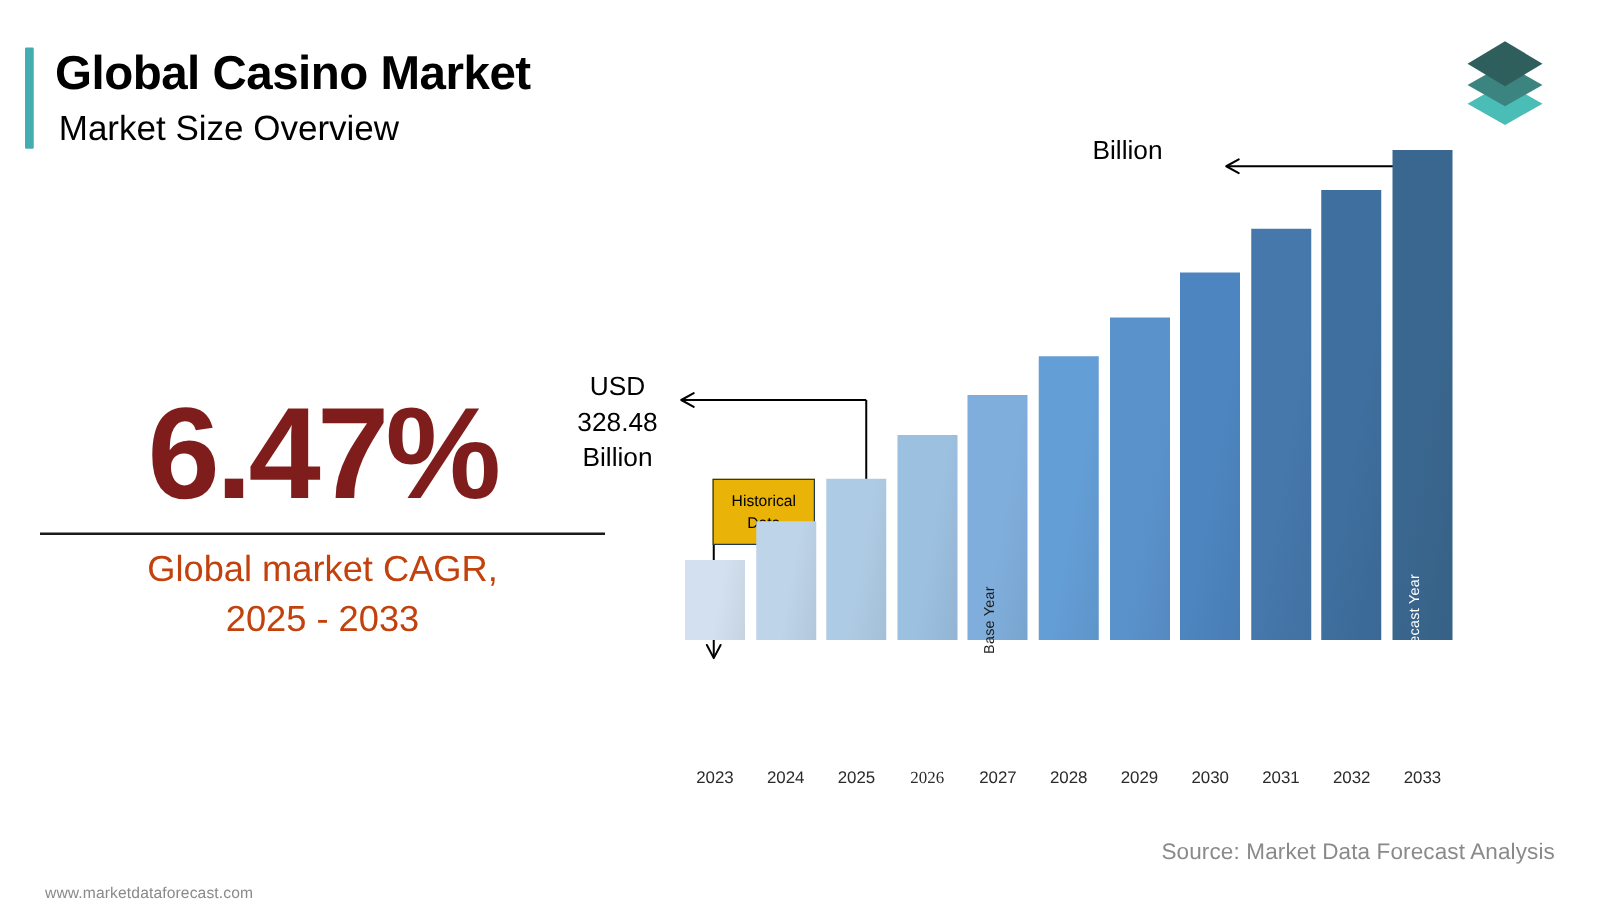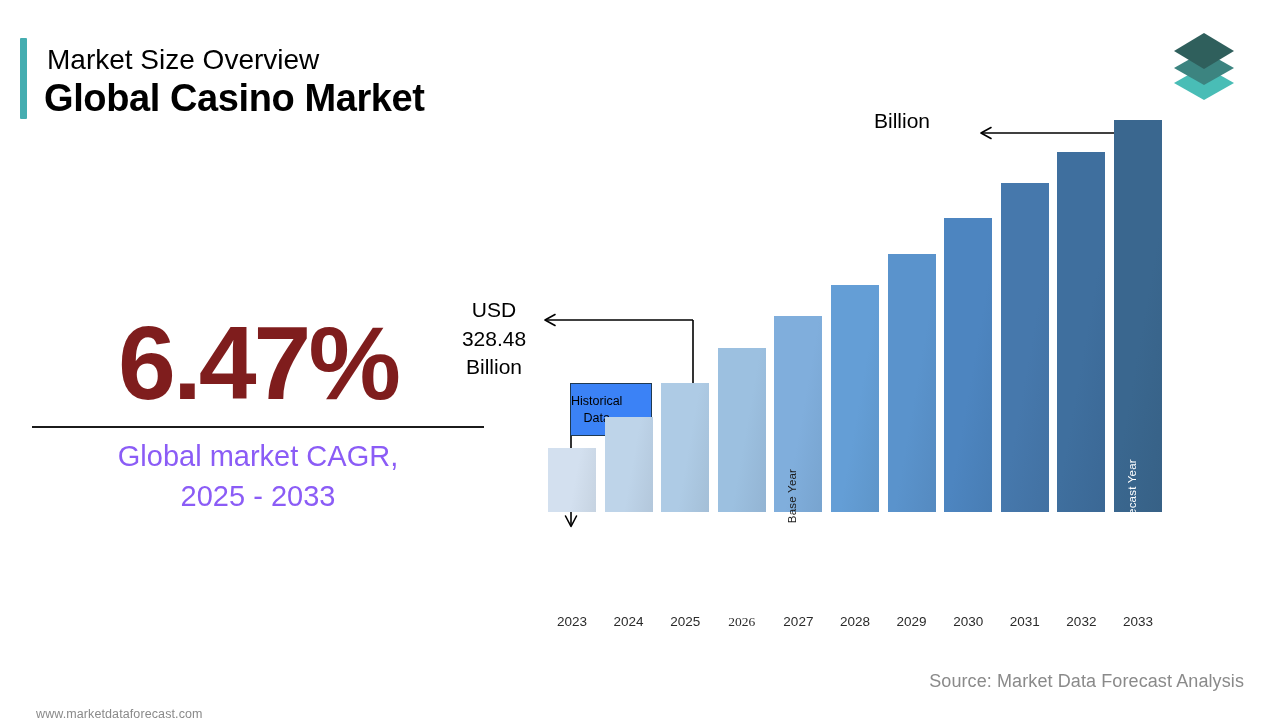--- a/index.html
+++ b/index.html
@@ -82,21 +82,21 @@
     letter-spacing: -3px;
   }
   #cagr-rule {
     width: 452px;
     height: 2px;
     background: #1b1b1b;
     margin: 8px 0 4px 0;
   }
   #cagr-caption {
     font-size: 29px;
-    color: #8b5cf6;
+    color: #c2410c;
     line-height: 1.38;
     padding-top: 4px;
   }
 
   
   .callout {
     position: absolute;
     font-size: 21px;
     color: #000000;
     line-height: 1.36;
@@ -124,23 +124,24 @@
   }
 
   
   #historical-box {
     position: absolute;
     left: 570px;
     top: 383px;
     width: 82px;
     height: 53px;
     border: 1px solid #1f3a52;
-    background: #3b82f6;
+    background: #eab308;
     display: flex;
     align-items: center;
+    justify-content: center;
     box-sizing: border-box;
   }
   #historical-box-label {
     font-size: 12.5px;
     color: #000000;
     text-align: center;
     line-height: 1.32;
   }
 
   
@@ -203,22 +204,22 @@
   }
 </style>
 </head>
 <body>
 
 <div id="stage">
 
   <div id="header">
     <div id="accent-bar"></div>
     <div id="title-block">
+      <div id="main-title">Global Casino Market</div>
       <div id="sub-title">Market Size Overview</div>
-      <div id="main-title">Global Casino Market</div>
     </div>
   </div>
 
   <div id="logo">
     <svg width="76" height="80" viewBox="0 0 76 80" xmlns="http://www.w3.org/2000/svg">
       <g>
         <path d="M38 40 L68 57 L38 74 L8 57 Z" fill="#49bdb6"></path>
       </g>
       <g>
         <path d="M38 25 L68 42 L38 59 L8 42 Z" fill="#3c8480"></path>

